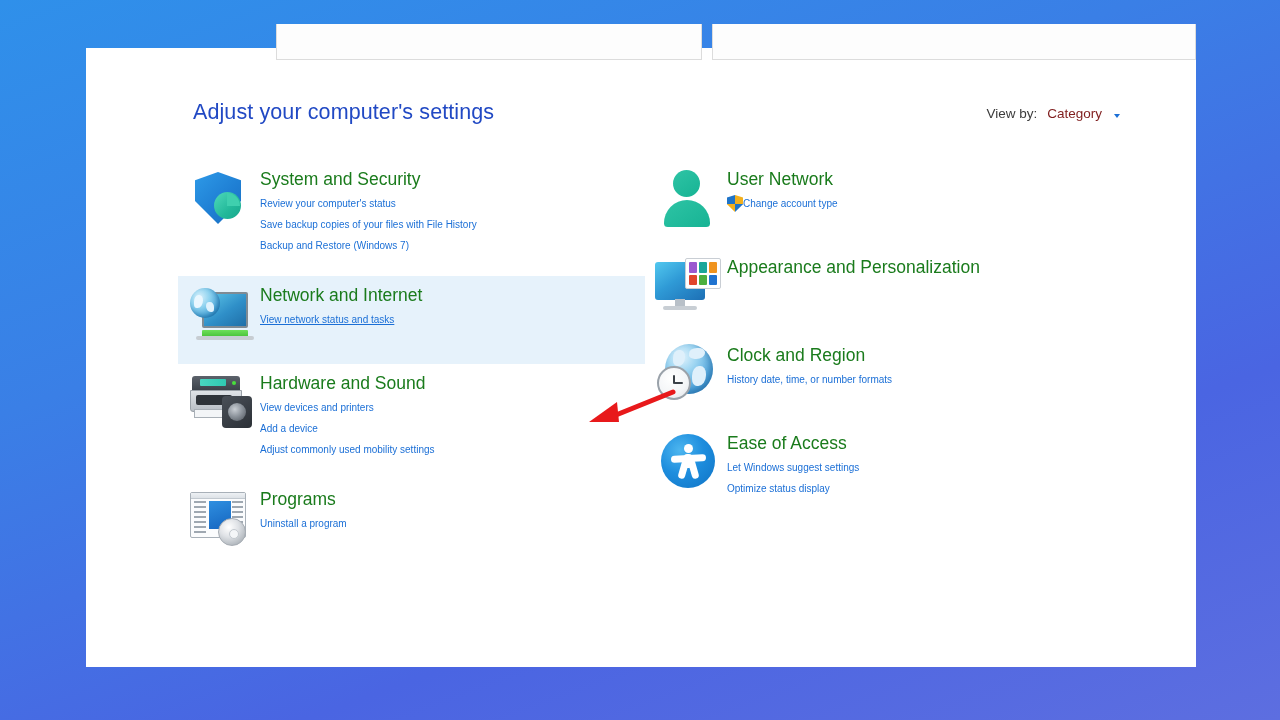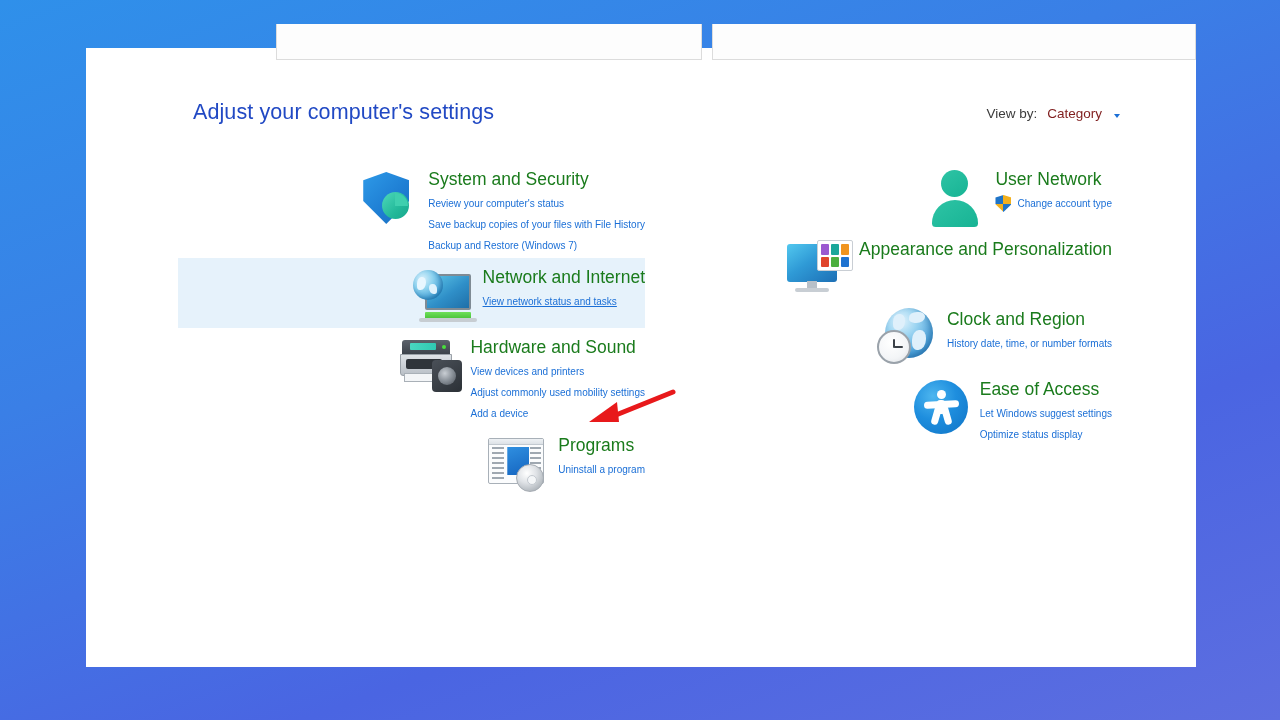--- a/index.html
+++ b/index.html
@@ -69,23 +69,22 @@
     width: 100%;
     display: flex;
   }
   .col { width: 467px; }
   .col.left  { margin-left: 92px; }
   .col.right { margin-left: 0px; }
 
   .cat {
     position: relative;
     display: flex;
-    padding: 6px 0 2px 0;
+    padding: 6px 0 20px 0;
     min-height: 62px;
-    justify-content: flex-end;
   }
   .cat.highlight {
     background: #e6f2fb;
     width: 467px;
     margin-left: 0;
     padding-left: 0;
   }
   .cat .icon-slot {
     width: 82px; min-width: 82px;
     position: relative;
@@ -103,21 +102,21 @@
   }
   .cat-link {
     font-size: 10px;
     color: #1b6fd6;
     line-height: 21px;
     cursor: pointer;
     display: block;
     max-width: 330px;
   }
   .cat-link.underlined { text-decoration: underline; }
-  .cat-link.with-shield { display: flex; align-items: center; gap: 6px; }
+  .cat-link.with-shield { display: flex; align-items: center; }
 
   
   .ic { position: absolute; }
 
   
   .ic-shield { left: 14px; top: 6px; width: 52px; height: 56px; }
   .ic-shield .body {
     position: absolute; left: 3px; top: 0; width: 46px; height: 52px;
     background: linear-gradient(135deg,#2e9ae8 0%,#1f7fd4 55%,#1a6fc0 100%);
     clip-path: polygon(50% 0%, 100% 16%, 100% 56%, 50% 100%, 0% 56%, 0% 16%);
@@ -393,22 +392,22 @@
               <div class="ppaper"></div>
               <div class="ptop"></div>
               <div class="pslot"></div>
               <div class="pled"></div>
               <div class="spk"></div>
             </div>
           </div>
           <div class="text-slot">
             <div class="cat-title">Hardware and Sound</div>
             <div class="cat-link">View devices and printers</div>
+            <div class="cat-link">Add a device</div>
             <div class="cat-link">Adjust commonly used mobility settings</div>
-            <div class="cat-link">Add a device</div>
           </div>
         </div>
         <div class="cat">
           <div class="icon-slot">
             <div class="ic ic-pr">
               <div class="win">
                 <div class="bar"></div>
               </div>
               <div class="lines">
                 <i></i>

